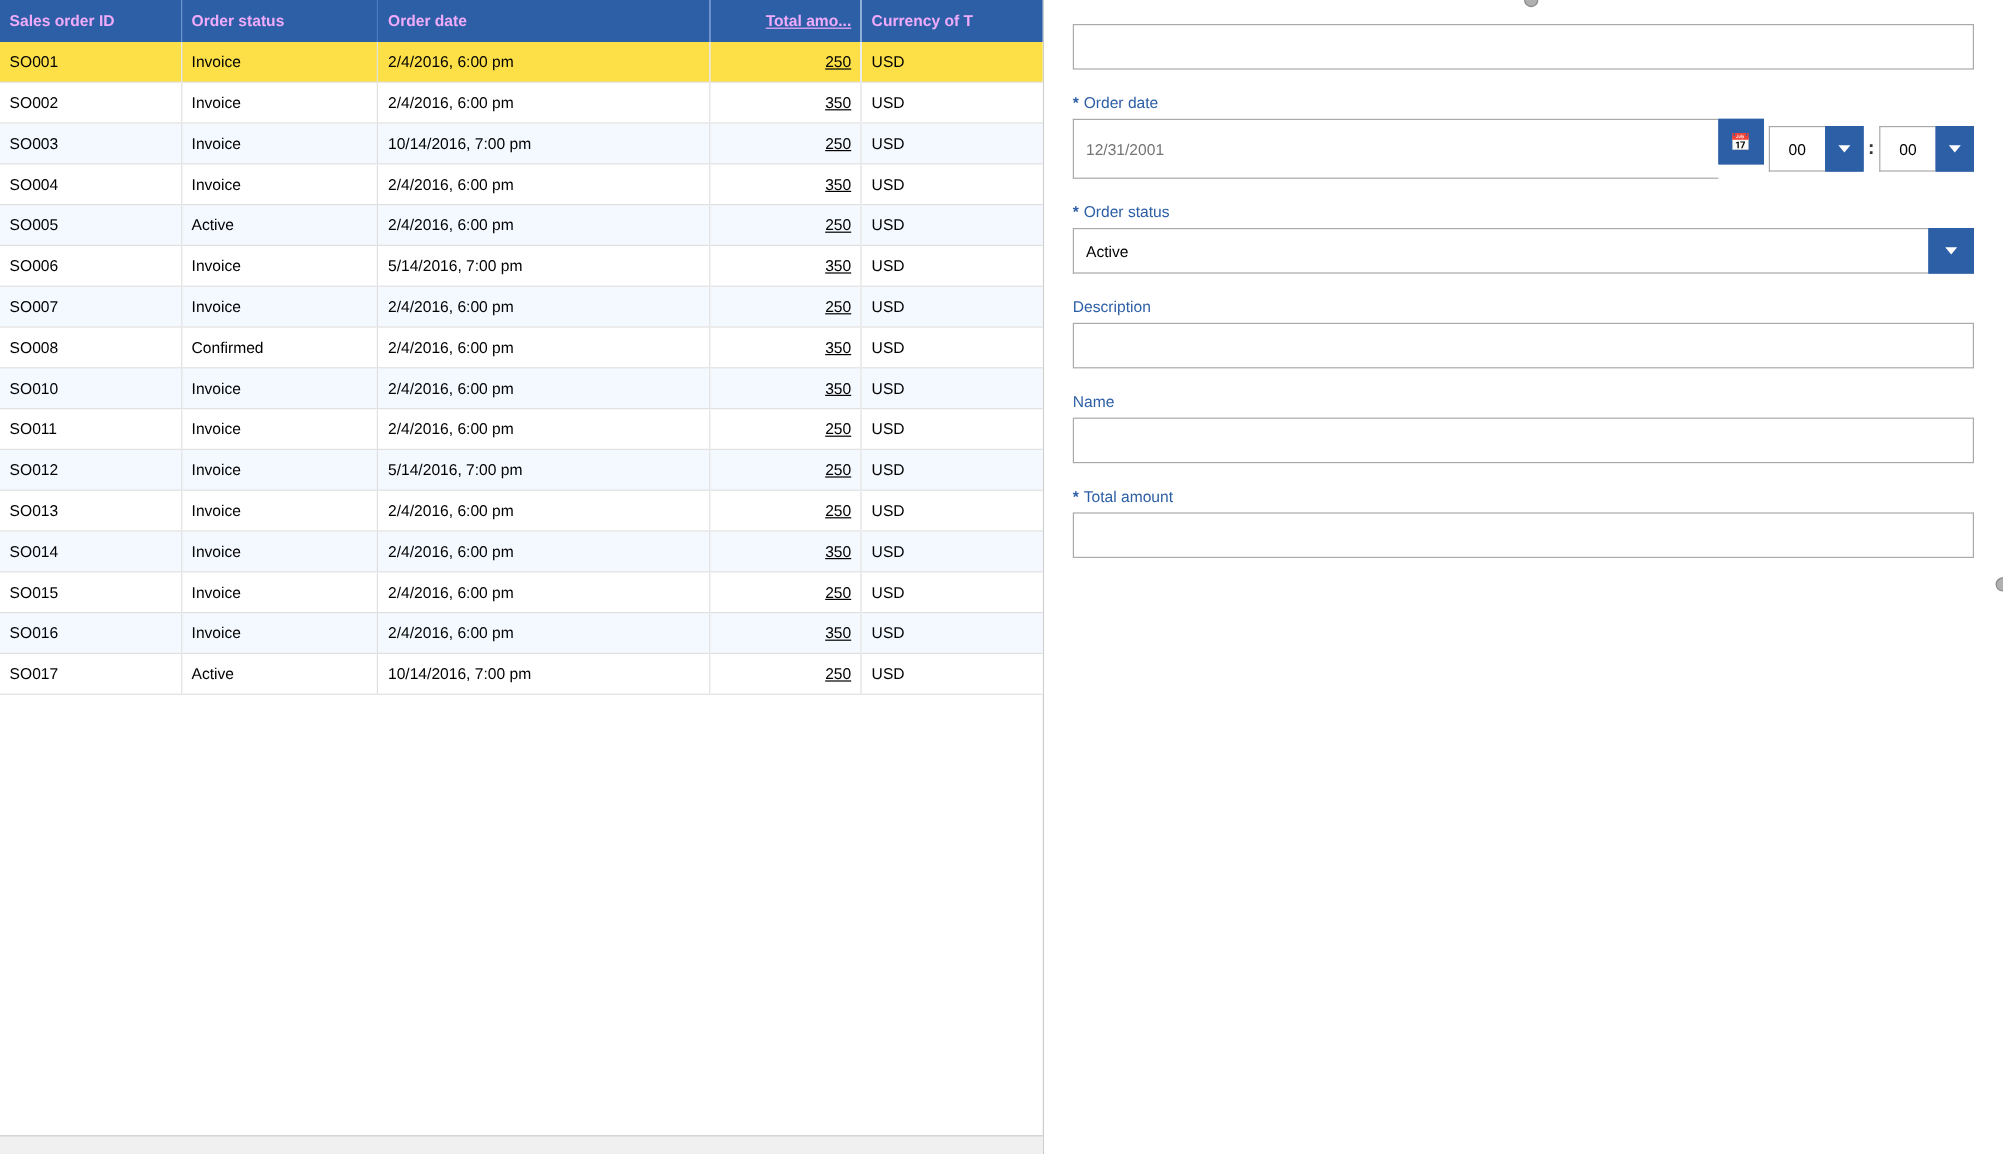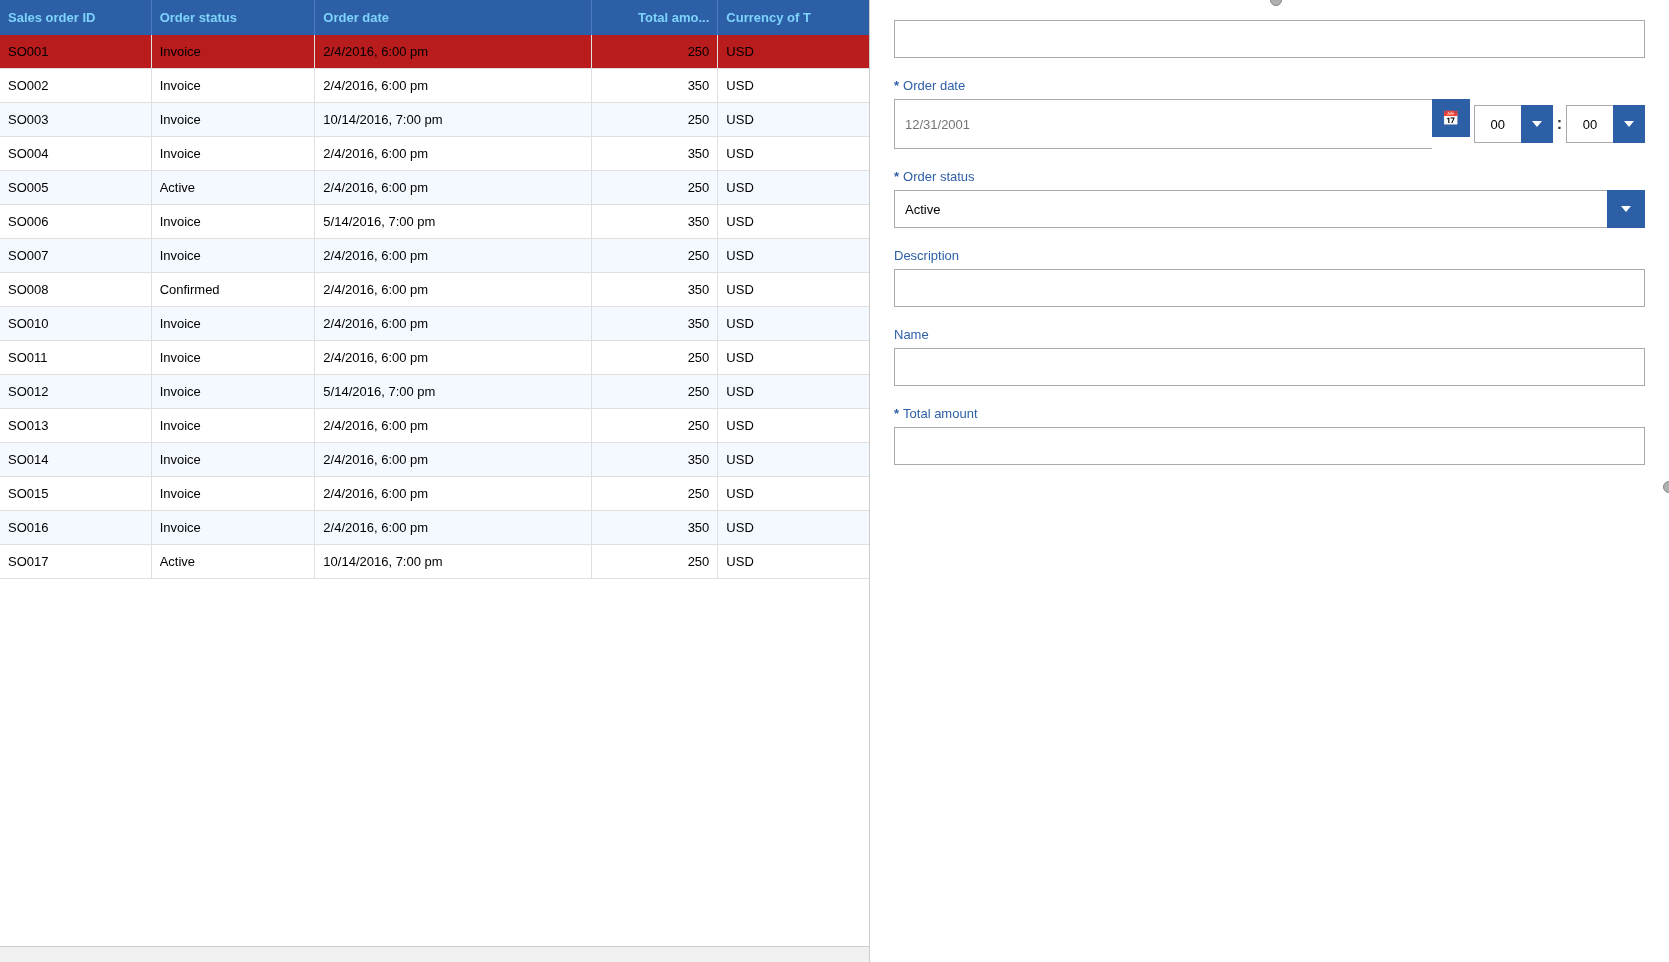--- a/index.html
+++ b/index.html
@@ -37,21 +37,21 @@
     }
 
     table {
       width: 100%;
       border-collapse: collapse;
       table-layout: fixed;
     }
 
     thead tr {
       background: #2d5fa6;
-      color: #7dd3fc;
+      color: #f0abfc;
     }
 
     thead th {
       padding: 10px 8px;
       text-align: left;
       font-weight: 600;
       font-size: 13px;
       border-right: 1px solid #4a7ac4;
       white-space: nowrap;
       overflow: hidden;
@@ -86,21 +86,21 @@
       text-overflow: ellipsis;
     }
 
     tbody td:last-child {
       border-right: none;
     }
 
     .col-id { width: 120px; }
     .col-status { width: 130px; }
     .col-date { width: 220px; }
-    .col-amount { width: 100px; text-align: right; }
+    .col-amount { width: 100px; text-align: right; text-decoration: underline; }
     .col-currency { width: 120px; }
 
     
     .table-scrollbar {
       height: 16px;
       background: #f0f0f0;
       border-top: 1px solid #ccc;
       display: flex;
       align-items: center;
     }
@@ -280,21 +280,21 @@
         <thead>
           <tr>
             <th class="col-id">Sales order ID</th>
             <th class="col-status">Order status</th>
             <th class="col-date">Order date</th>
             <th class="col-amount">Total amo...</th>
             <th class="col-currency">Currency of T</th>
           </tr>
         </thead>
         <tbody id="table-body">
-        <tr style="background: #b91c1c; padding-left: 36px;">
+        <tr style="background: #fde047; padding-left: 36px;">
               <td class="col-id">SO001</td>
               <td class="col-status">Invoice</td>
               <td class="col-date">2/4/2016, 6:00 pm</td>
               <td class="col-amount">250</td>
               <td class="col-currency">USD</td>
             </tr>
             <tr>
               <td class="col-id">SO002</td>
               <td class="col-status">Invoice</td>
               <td class="col-date">2/4/2016, 6:00 pm</td>

